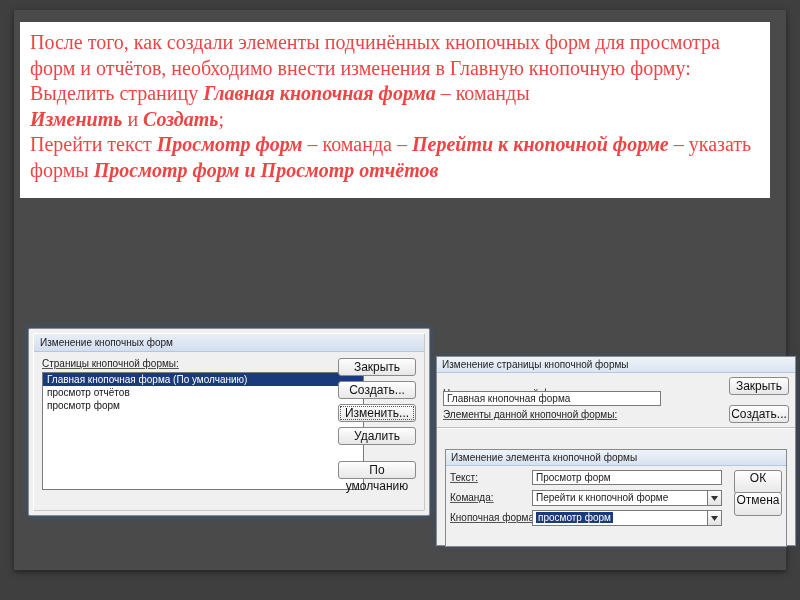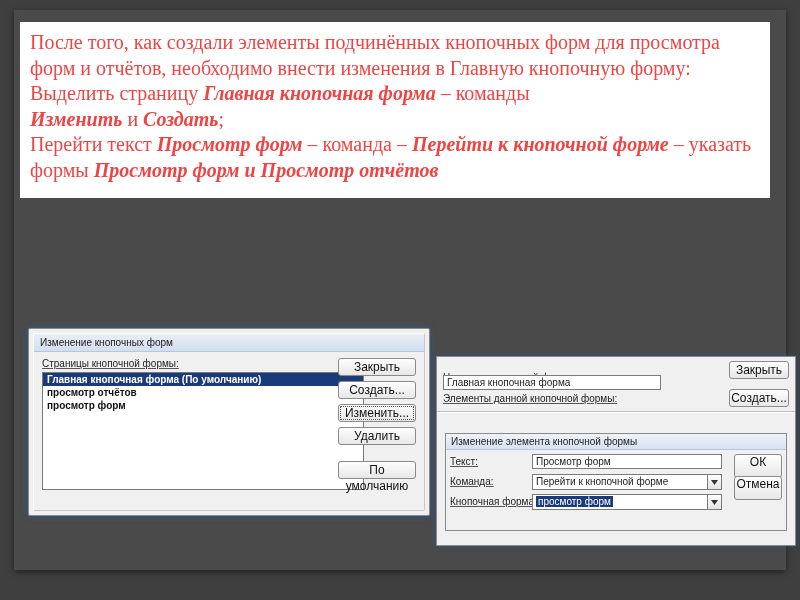--- a/index.html
+++ b/index.html
@@ -96,21 +96,21 @@
     border: 1px solid #7a7a7a; border-left: none;
     background: linear-gradient(#fefefe,#e3e3e3);
     display: flex; align-items: center; justify-content: center;
   }
   .drop svg { width: 7px; height: 5px; }
 
   
   #dlg1 { left: 14px; top: 318px; width: 402px; height: 188px; }
   #dlg1 .frame-outer { width: 100%; height: 100%; box-shadow: 0 0 6px rgba(30,100,200,.5); }
   #dlg1 .inner { position: absolute; left:5px; top:5px; right:5px; bottom:5px; }
-  #dlg1 .list-area { position:absolute; left:8px; top:38px; width:322px; height:118px;font-weight:bold; }
+  #dlg1 .list-area { position:absolute; left:8px; top:38px; width:322px; height:118px; }
   #dlg1 .lbl1 { position:absolute; left:8px; top:24px; }
   #dlg1 .btns { right: 8px; top: 24px; }
 
   
   #dlg2 { left: 422px; top: 346px; width: 360px; height: 190px; }
   #dlg2 .outer { width:100%; height:100%; background:#f0f0f0; border:1px solid #8a8a8a; box-shadow: 0 0 5px rgba(30,100,200,.35); }
   #dlg2 .titlebar2 { background: linear-gradient(#eef2f8,#dbe5f2); padding:2px 5px; font-size:10px; border-bottom:1px solid #b7c6db; }
   #dlg2 .body2 { position:relative; padding:4px 6px; }
   #dlg2 .row1lbl { position:absolute; left:6px; top:15px; }
   #dlg2 .row1val { position:absolute; left:6px; top:18px; width:218px; }
@@ -164,20 +164,21 @@
           <div class="btn">Удалить</div>
           <div style="height:6px"></div>
           <div class="btn">По умолчанию</div>
         </div>
       </div>
     </div>
   </div>
 
   <div id="dlg2" class="dlg">
     <div class="outer">
+      <div class="titlebar2">Изменение страницы кнопочной формы</div>
       <div class="body2">
         <div class="row1lbl">Название кнопочной формы:</div>
         <div class="textbox row1val">Главная кнопочная форма</div>
         <div class="row2lbl"><span class="lbl-underline">Элементы данной кнопочной формы:</span></div>
         <div class="btn btn-r b1">Закрыть</div>
         <div class="btn btn-r b2">Создать...</div>
         <div class="separator" style="top:54px;"></div>
 
         <div id="dlg3">
           <div class="titlebar3">Изменение элемента кнопочной формы</div>

